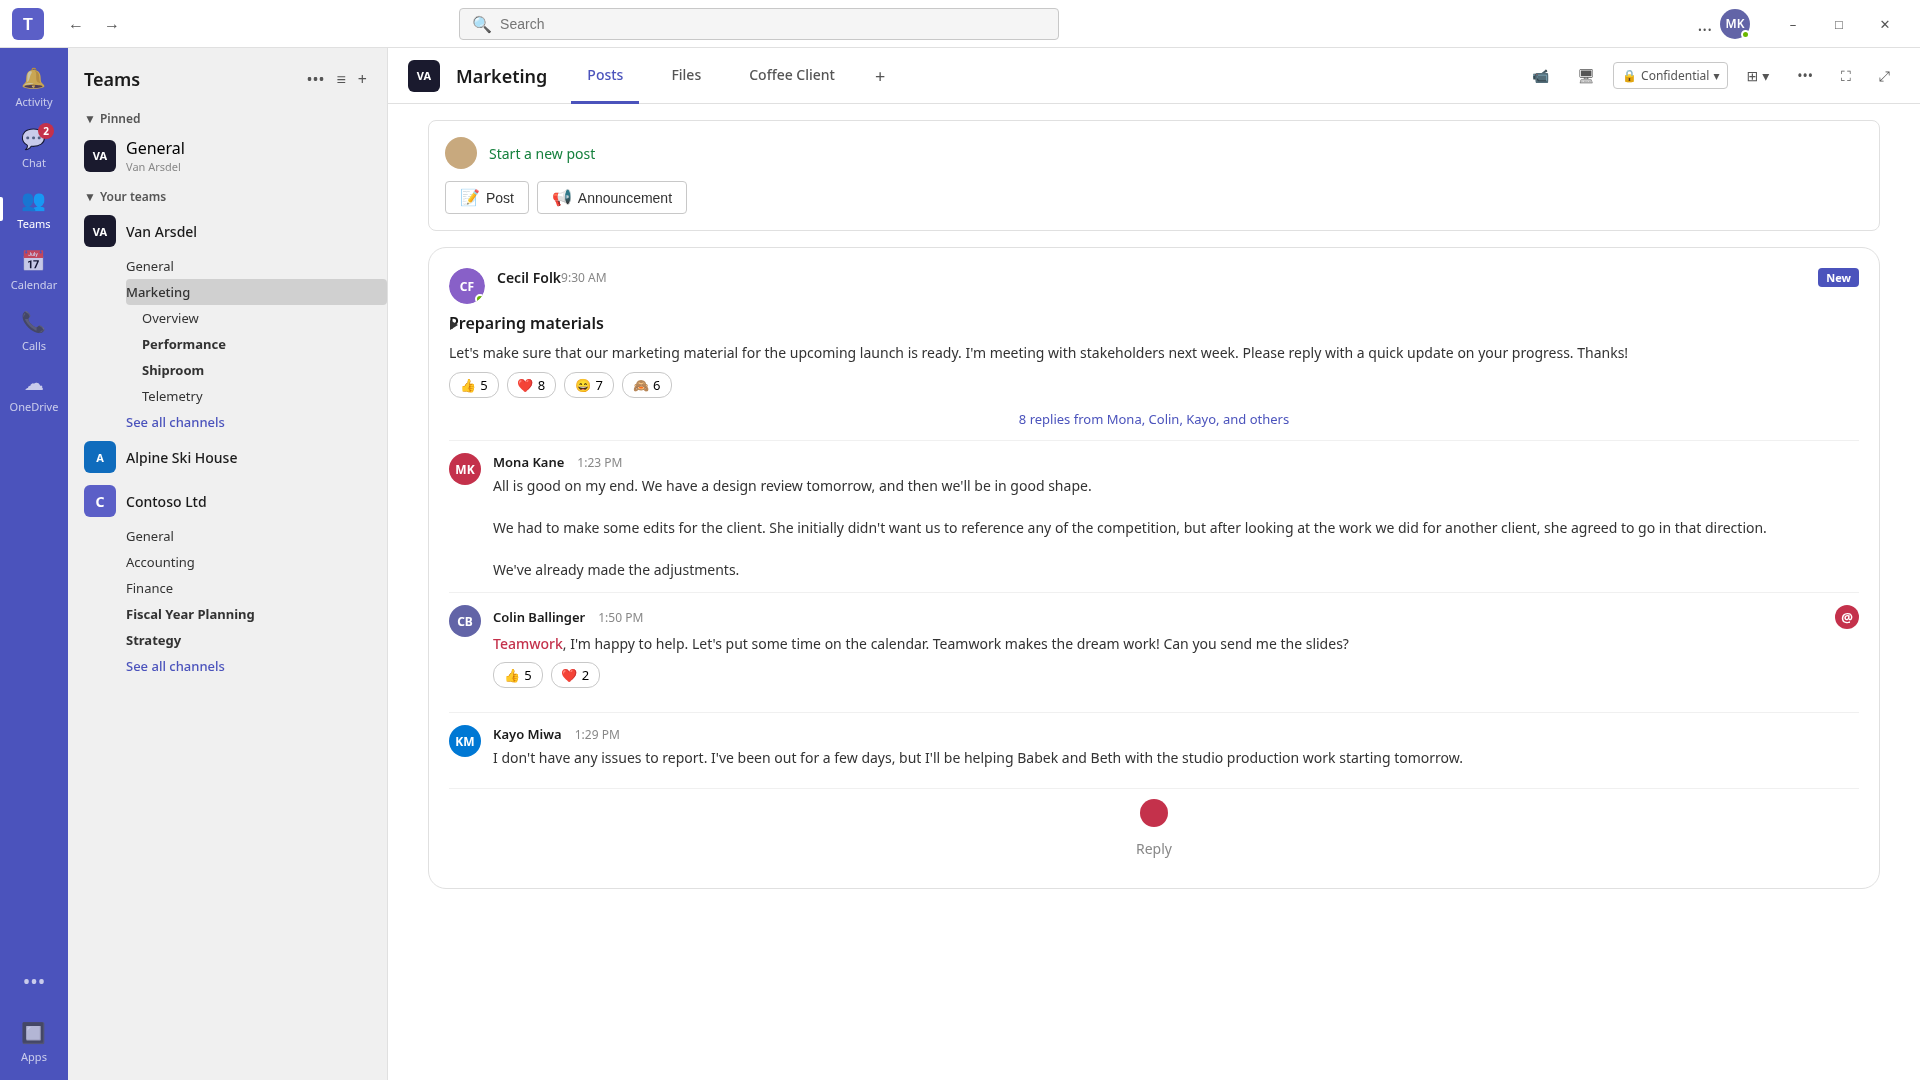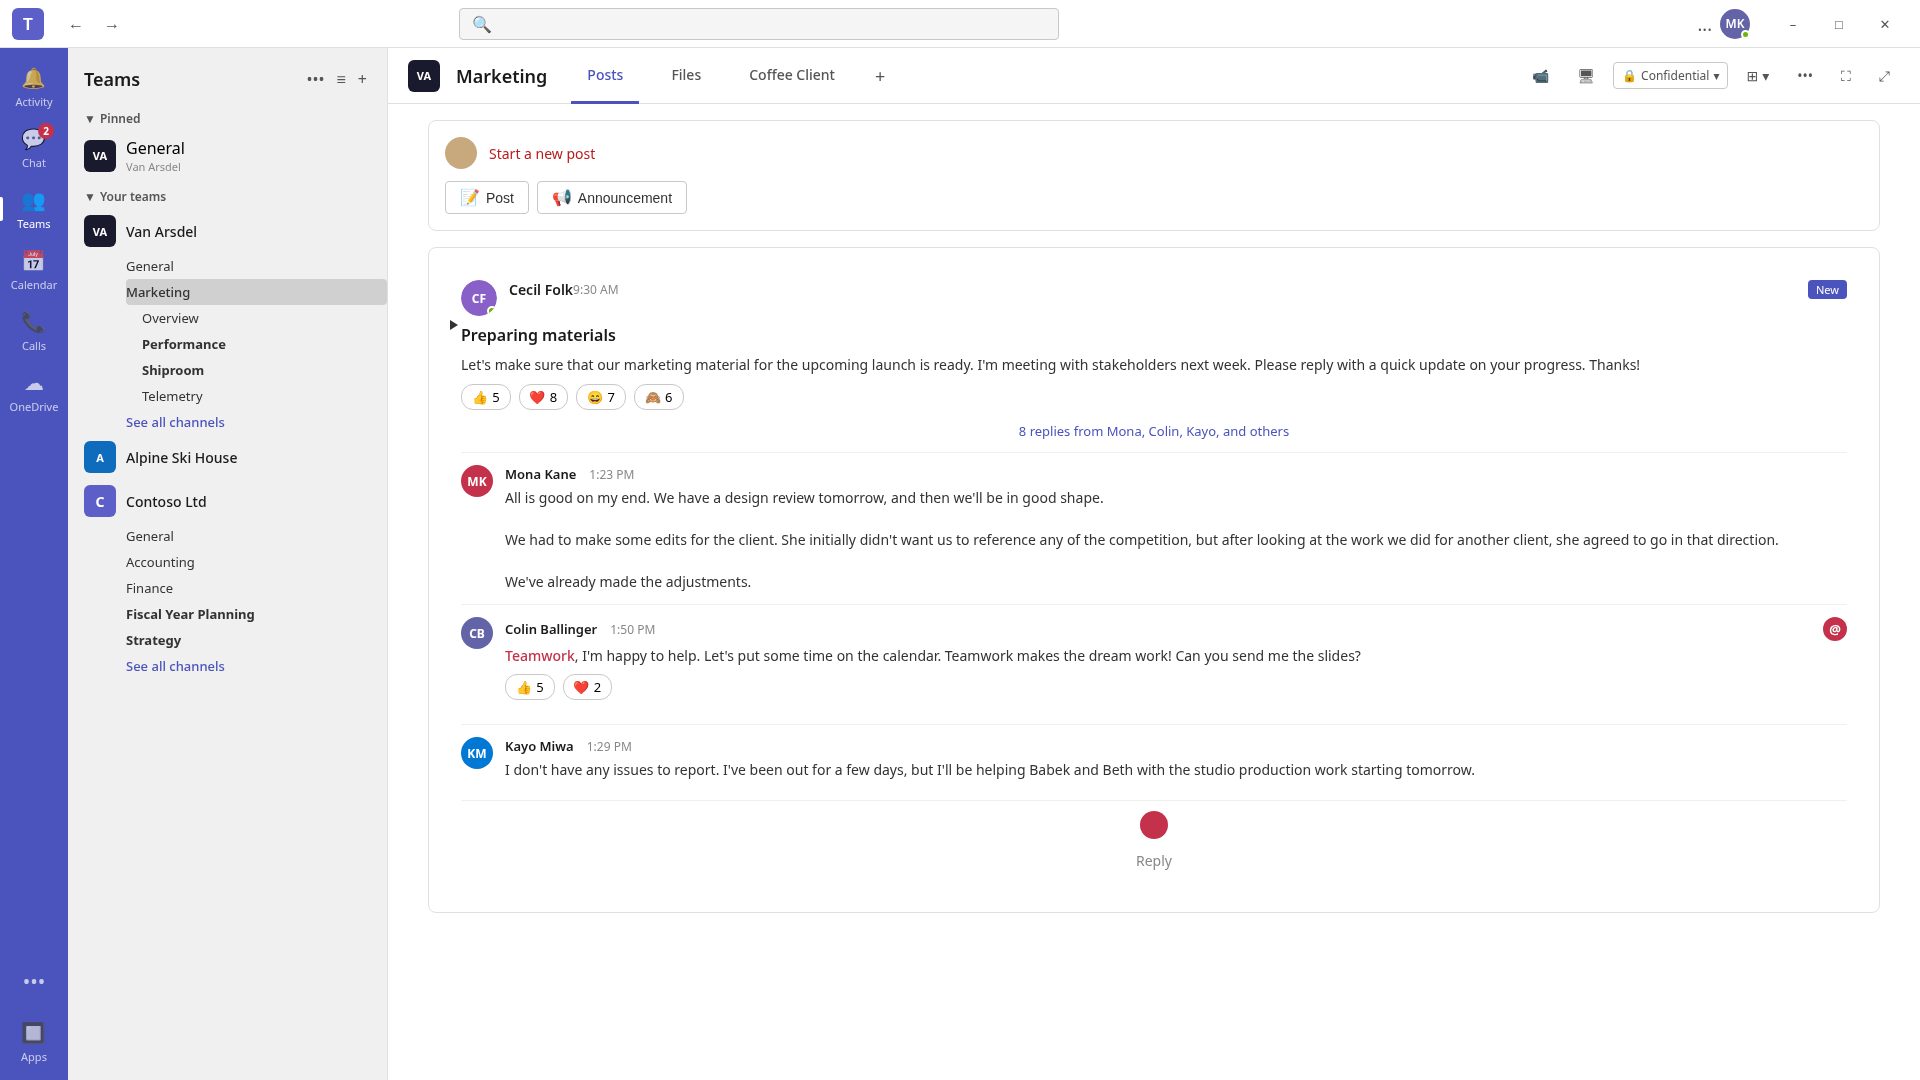--- a/index.html
+++ b/index.html
@@ -137,39 +137,39 @@
 
     
     .posts-area { flex: 1; overflow-y: auto; padding: 16px 40px; display: flex; flex-direction: column; gap: 16px; }
 
     
     .new-post-composer {
       border: 1px solid #e0e0e0; border-radius: 8px; padding: 16px; background: #fff;
     }
     .composer-header { display: flex; align-items: center; gap: 12px; margin-bottom: 12px; }
     .composer-avatar { width: 32px; height: 32px; border-radius: 50%; background: #c8a97e; flex-shrink: 0; overflow: hidden; }
-    .composer-prompt { font-size: 14px; color: #b91c1c; }
+    .composer-prompt { font-size: 14px; color: #15803d; }
     .composer-actions { display: flex; gap: 8px; }
     .composer-btn {
       display: flex; align-items: center; gap: 6px; padding: 6px 14px;
       border: 1px solid #c8c8c8; border-radius: 4px; cursor: pointer; font-size: 14px; color: #333; background: #fff;
     }
     .composer-btn .btn-icon { font-size: 16px; }
 
     
-    .post-container { border: 1px solid #e0e0e0; border-radius: 8px; padding: 32px; }
+    .post-container { border: 1px solid #e0e0e0; border-radius: 18px; padding: 20px; }
     .post-header { display: flex; align-items: flex-start; gap: 12px; margin-bottom: 8px; }
     .post-avatar { width: 36px; height: 36px; border-radius: 50%; flex-shrink: 0; overflow: hidden; position: relative; }
     .avatar-va { background: #1a1a2e; display: flex; align-items: center; justify-content: center; color: #fff; font-size: 12px; font-weight: 700; width: 36px; height: 36px; border-radius: 50%; }
     .avatar-green-dot { position: absolute; bottom: 0; right: 0; width: 10px; height: 10px; border-radius: 50%; background: #6bb700; border: 2px solid #fff; }
     .post-meta { display: flex; flex-direction: column; gap: 2px; flex: 1; }
     .post-author-row { display: flex; align-items: center; }
     .post-author { font-size: 14px; font-weight: 600; color: #1a1a1a; }
     .post-time { font-size: 12px; color: #888; }
-    .post-new-badge { background: #4b53bc; color: #fff; font-size: 11px; font-weight: 400; padding: 2px 8px; border-radius: 4px; margin-left: auto; }
+    .post-new-badge { background: #4b53bc; color: #fff; font-size: 11px; font-weight: 700; padding: 2px 8px; border-radius: 4px; margin-left: auto; }
     .post-title { font-size: 16px; font-weight: 600; color: #1a1a1a; margin-bottom: 8px; }
     .post-body { font-size: 14px; color: #333; line-height: 1.5; margin-bottom: 9px; }
     .reactions { display: flex; gap: 8px; flex-wrap: wrap; margin-bottom: 12px; }
     .reaction-pill {
       display: flex; align-items: center; gap: 4px; padding: 3px 10px;
       border: 1px solid #c8c8c8; border-radius: 12px; cursor: pointer; font-size: 13px; background: #fff;
     }
     .replies-link { font-size: 13px; color: #4b53bc; cursor: pointer; margin-bottom: 12px; text-align: center; }
 
     
@@ -207,20 +207,21 @@
       <rect width="32" height="32" rx="6" fill="#5b5fc7"></rect>
       <text x="50%" y="22" text-anchor="middle" fill="white" font-size="16" font-family="sans-serif" font-weight="bold">T</text>
     </svg>
   </div>
   <div class="title-bar-nav">
     <button>←</button>
     <button>→</button>
   </div>
   <div class="search-bar">
     <span>🔍</span>
+    <input type="text" placeholder="Search" style="">
   </div>
   <div class="title-bar-actions">
     <span class="dots">...</span>
     <div class="avatar-circle">
       MK
       <span class="online-dot"></span>
     </div>
     <div class="wnd-controls">
       <div class="wnd-btn">–</div>
       <div class="wnd-btn">□</div>

